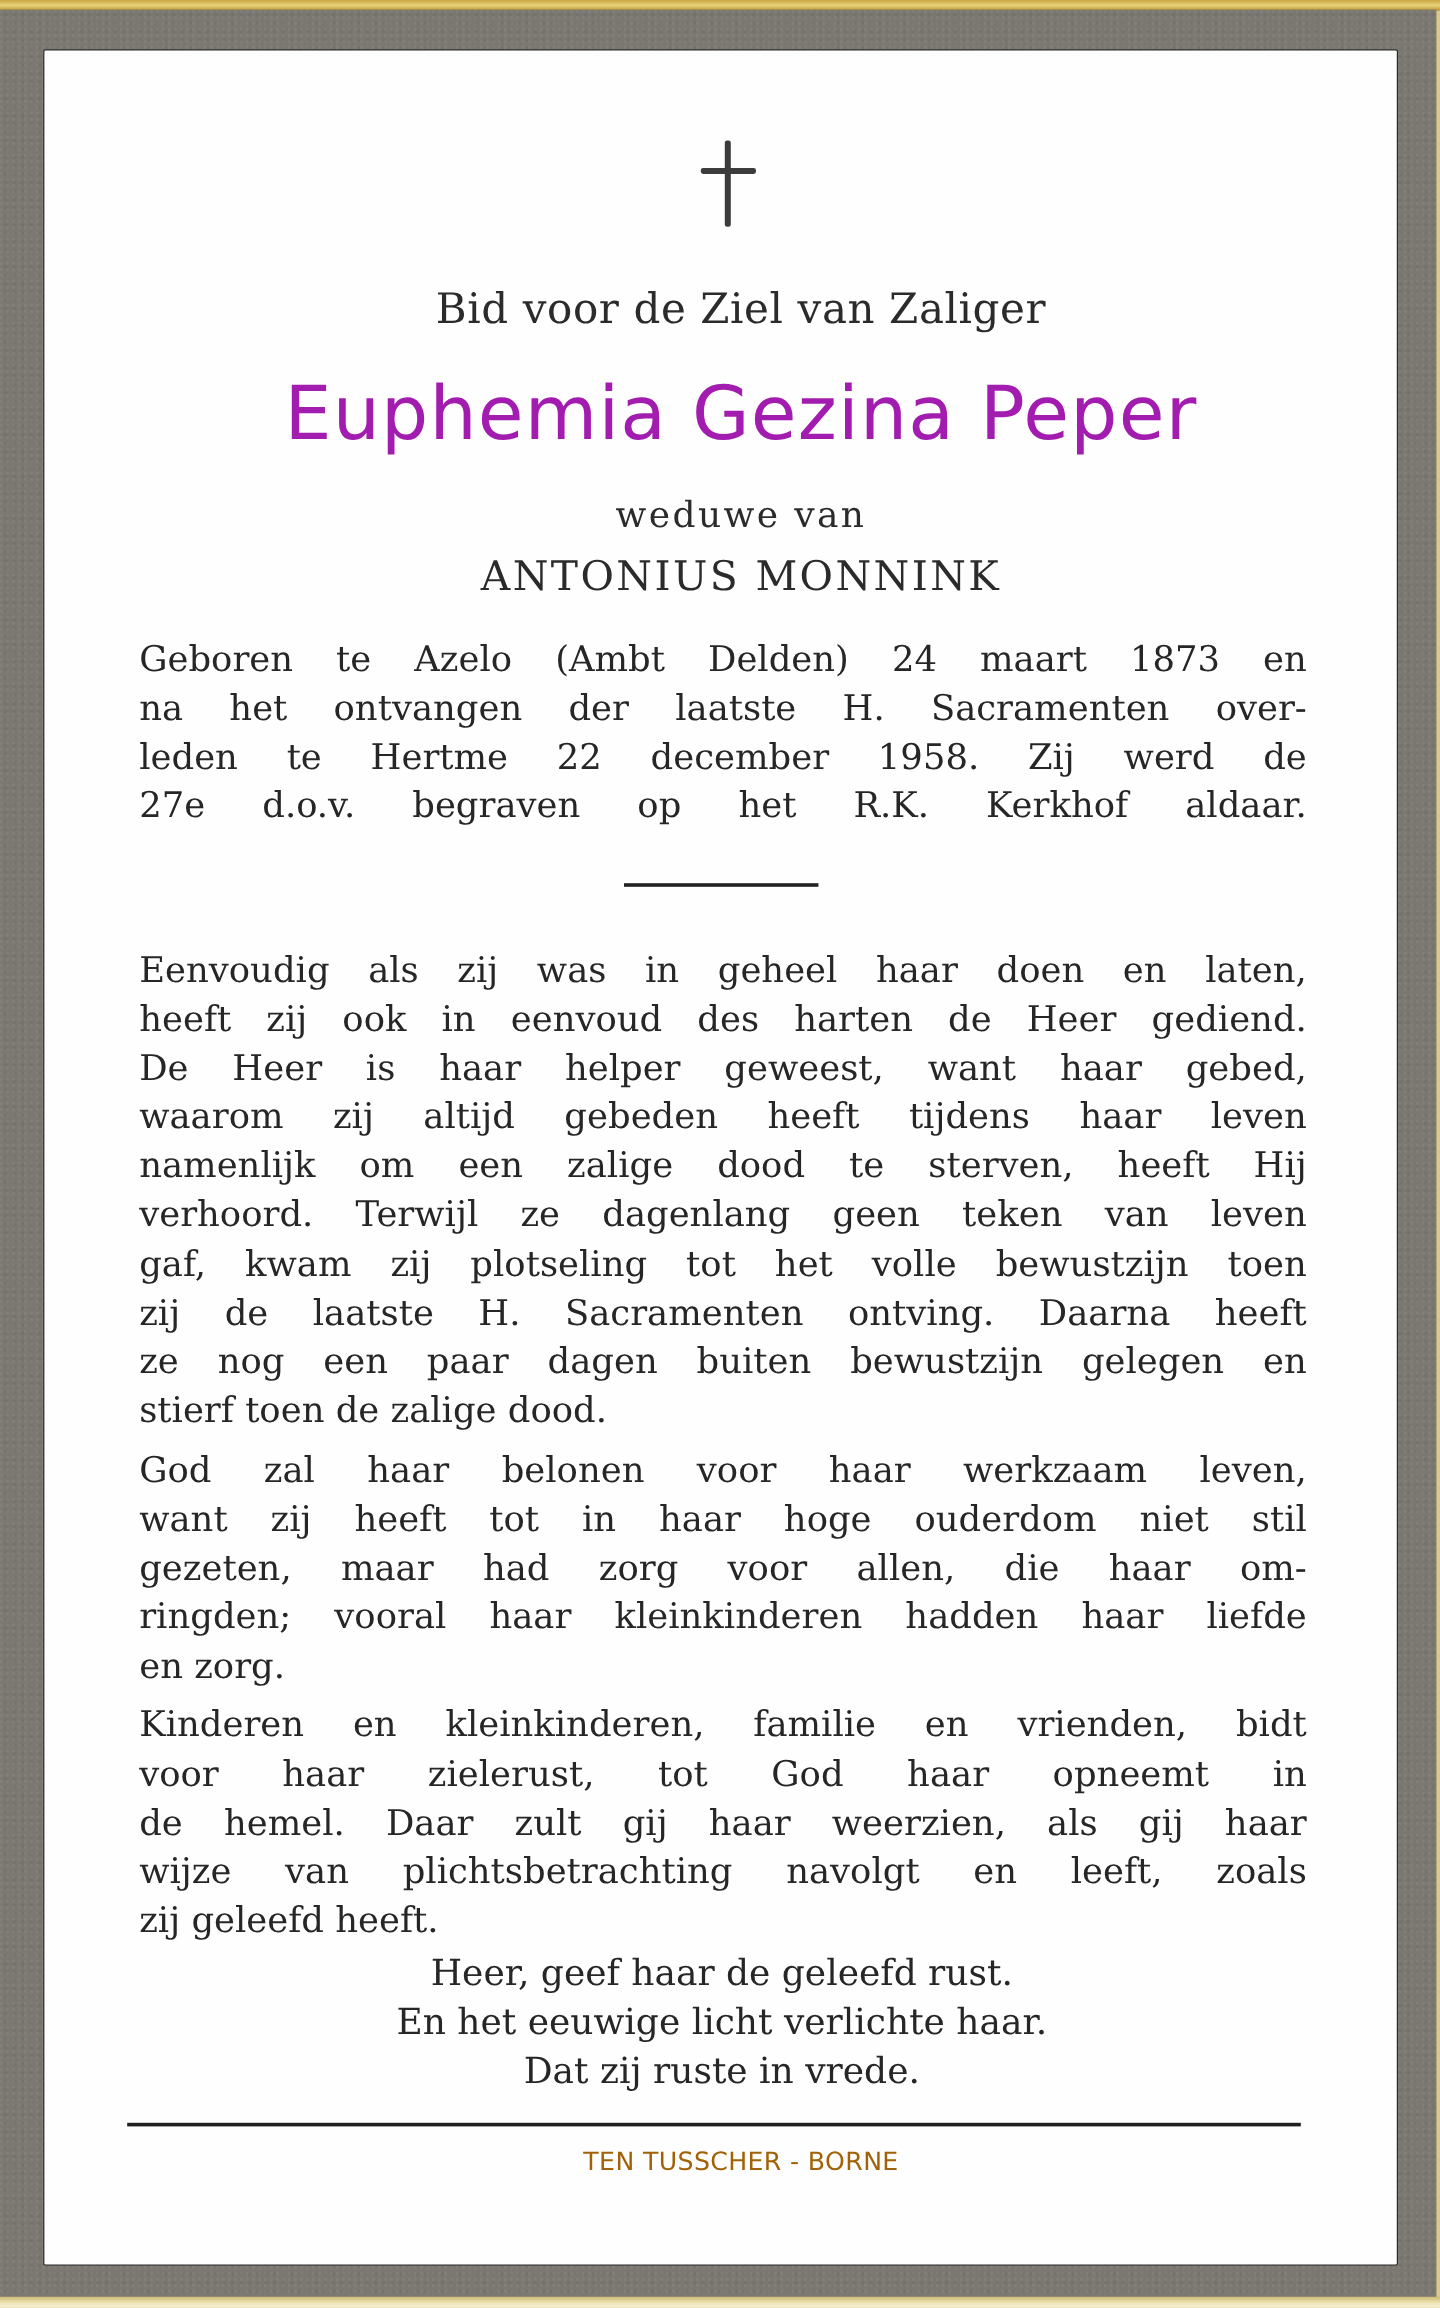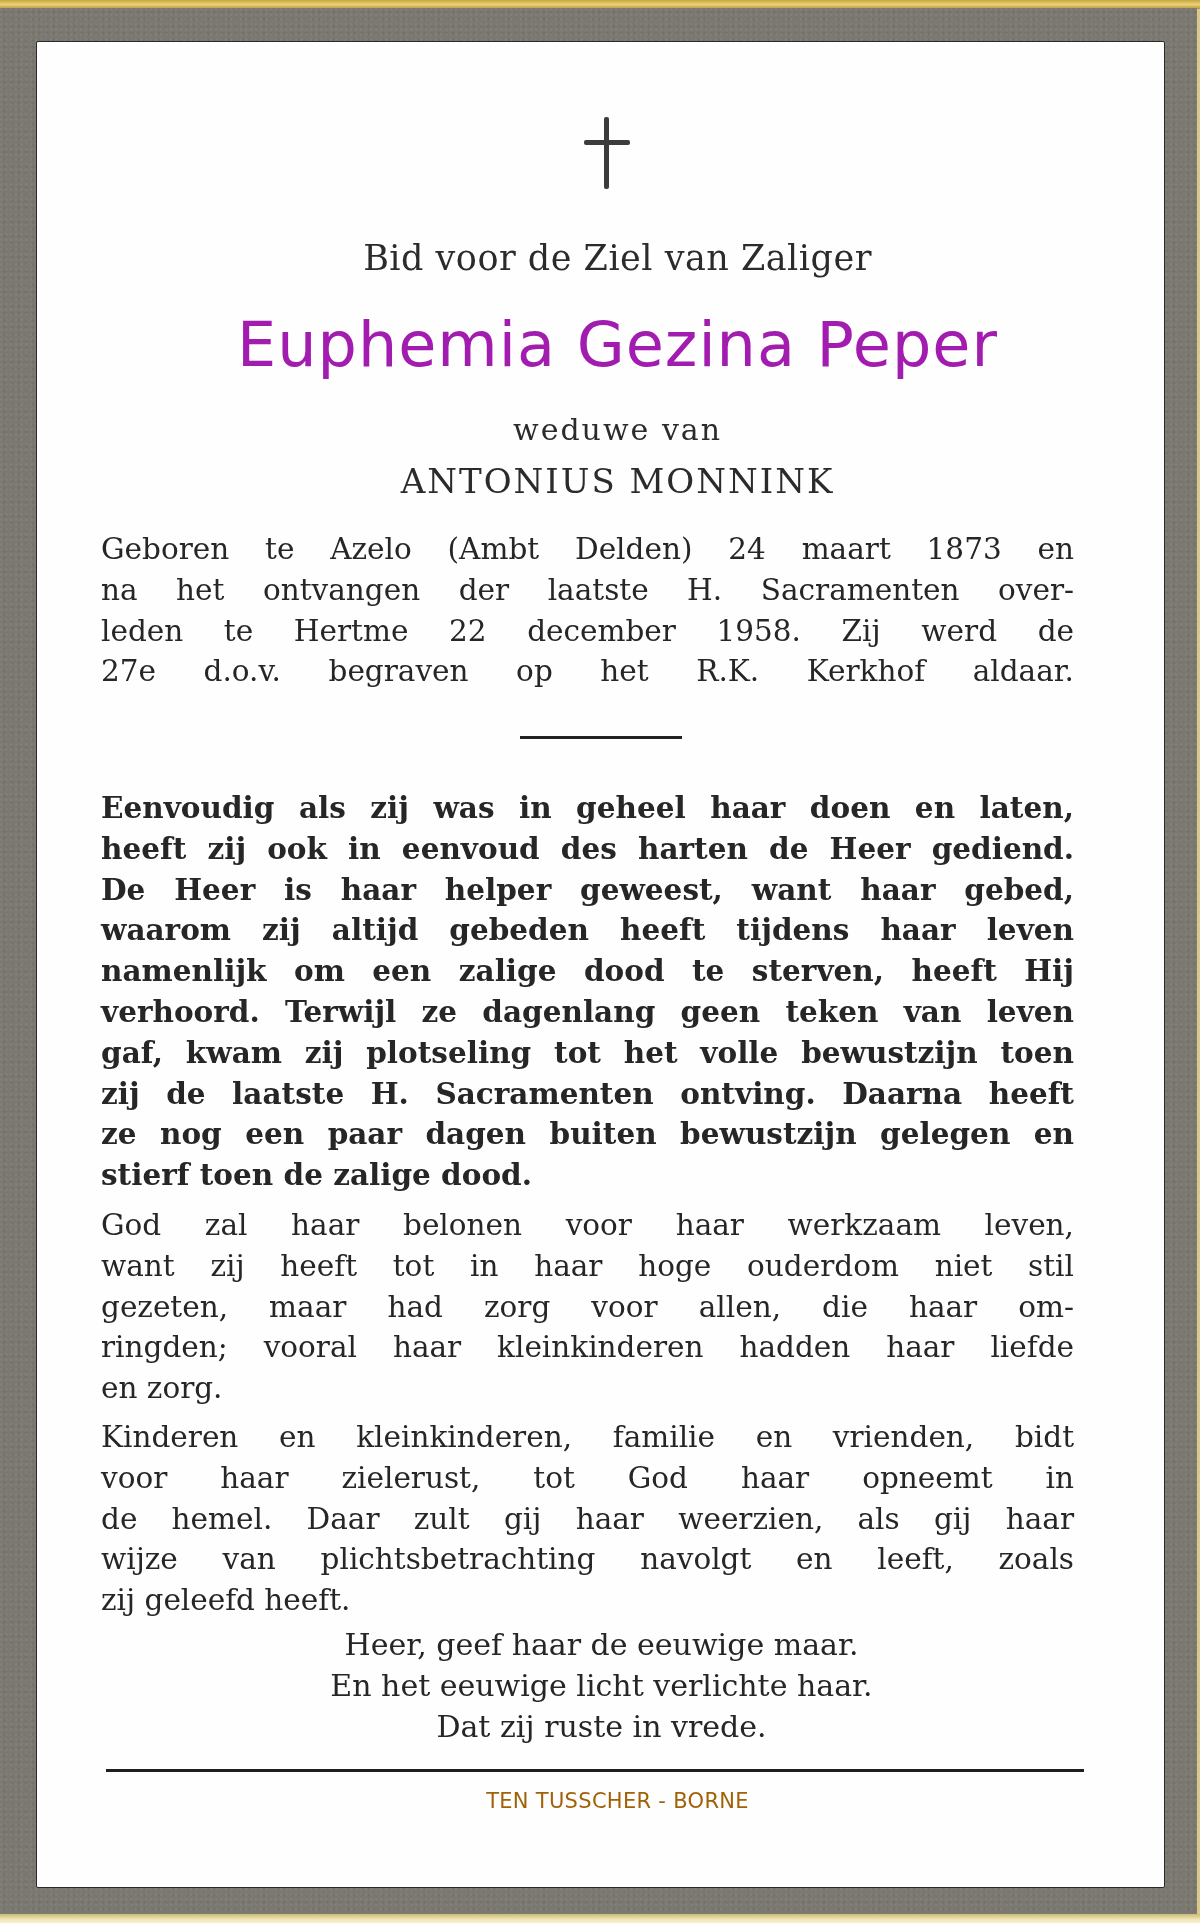--- a/index.html
+++ b/index.html
@@ -38,21 +38,21 @@
   
   .cross { position: absolute; left: 547px; top: 75px; width: 46px; height: 74px; }
   .cross .v { position: absolute; left: 20px; top: 0; width: 5px; height: 72px; background: #3c3c3c; border-radius: 2px; }
   .cross .h { position: absolute; left: 0; top: 23px; width: 46px; height: 5px; background: #3c3c3c; border-radius: 2px; }
 
   .heading { top: 196px; font-size: 35px; letter-spacing: 0.5px; }
   .name { top: 266px; font-size: 62px; color: #a21caf; letter-spacing: 1px; font-weight: normal; }
   .widow { top: 370px; font-size: 30px; letter-spacing: 2px; }
   .husband { top: 419px; font-size: 34px; letter-spacing: 2px; }
 
-  .para { position: absolute; left: 64px; width: 973px; font-size: 29.5px; line-height: 40.8px; color: #262626; }
+  .para { position: absolute; left: 79px; width: 973px; font-size: 29.5px; line-height: 40.8px; color: #262626; }
   .para .line {
     display: block; white-space: nowrap; height: 40.8px;
     text-align: justify; text-align-last: justify;
   }
   .para .line.last { text-align-last: left; }
 
   .divider { position: absolute; left: 483px; top: 694px; width: 162px; height: 3px; background: #222; }
 
   .prayer { position: absolute; left: 0; width: 1129px; text-align: center; font-size: 30px; line-height: 41px; color: #262626; }
   .prayer .pl { display: block; }
@@ -81,21 +81,21 @@
 
   <div class="para serif" style="top:487px;">
     <span class="line" style="display: block; width: 973px;">Geboren te Azelo (Ambt Delden) 24 maart 1873 en</span>
     <span class="line" style="display: block; width: 973px;">na het ontvangen der laatste H. Sacramenten over-</span>
     <span class="line" style="display: block; width: 973px;">leden te Hertme 22 december 1958. Zij werd de</span>
     <span class="line" style="display: block; width: 973px;">27e d.o.v. begraven op het R.K. Kerkhof aldaar.</span>
   </div>
 
   <div class="divider"></div>
 
-  <div class="para serif" style="top:746px;font-weight:bold;">
+  <div class="para serif" style="top:746px;">
     <span class="line" style="display: block; width: 973px;">Eenvoudig als zij was in geheel haar doen en laten,</span>
     <span class="line" style="display: block; width: 973px;">heeft zij ook in eenvoud des harten de Heer gediend.</span>
     <span class="line" style="display: block; width: 973px;">De Heer is haar helper geweest, want haar gebed,</span>
     <span class="line" style="display: block; width: 973px;">waarom zij altijd gebeden heeft tijdens haar leven</span>
     <span class="line" style="display: block; width: 973px;">namenlijk om een zalige dood te sterven, heeft Hij</span>
     <span class="line" style="display: block; width: 973px;">verhoord. Terwijl ze dagenlang geen teken van leven</span>
     <span class="line" style="display: block; width: 973px;">gaf, kwam zij plotseling tot het volle bewustzijn toen</span>
     <span class="line" style="display: block; width: 973px;">zij de laatste H. Sacramenten ontving. Daarna heeft</span>
     <span class="line" style="display: block; width: 973px;">ze nog een paar dagen buiten bewustzijn gelegen en</span>
     <span class="line last" style="display: block; width: 973px;">stierf toen de zalige dood.</span>
@@ -111,20 +111,20 @@
 
   <div class="para serif" style="top:1375px;">
     <span class="line" style="display: block; width: 973px;">Kinderen en kleinkinderen, familie en vrienden, bidt</span>
     <span class="line" style="display: block; width: 973px;">voor haar zielerust, tot God haar opneemt in</span>
     <span class="line" style="display: block; width: 973px;">de hemel. Daar zult gij haar weerzien, als gij haar</span>
     <span class="line" style="display: block; width: 973px;">wijze van plichtsbetrachting navolgt en leeft, zoals</span>
     <span class="line last" style="display: block; width: 973px;">zij geleefd heeft.</span>
   </div>
 
   <div class="prayer serif" style="top:1582px;">
-    <span class="pl">Heer, geef haar de eeuwige maar.</span>
+    <span class="pl">Heer, geef haar de geleefd rust.</span>
     <span class="pl">En het eeuwige licht verlichte haar.</span>
     <span class="pl">Dat zij ruste in vrede.</span>
   </div>
 
   <div class="rule"></div>
   <div class="abs center sans printer">TEN TUSSCHER - BORNE</div>
 </div>
 
 </body></html>

